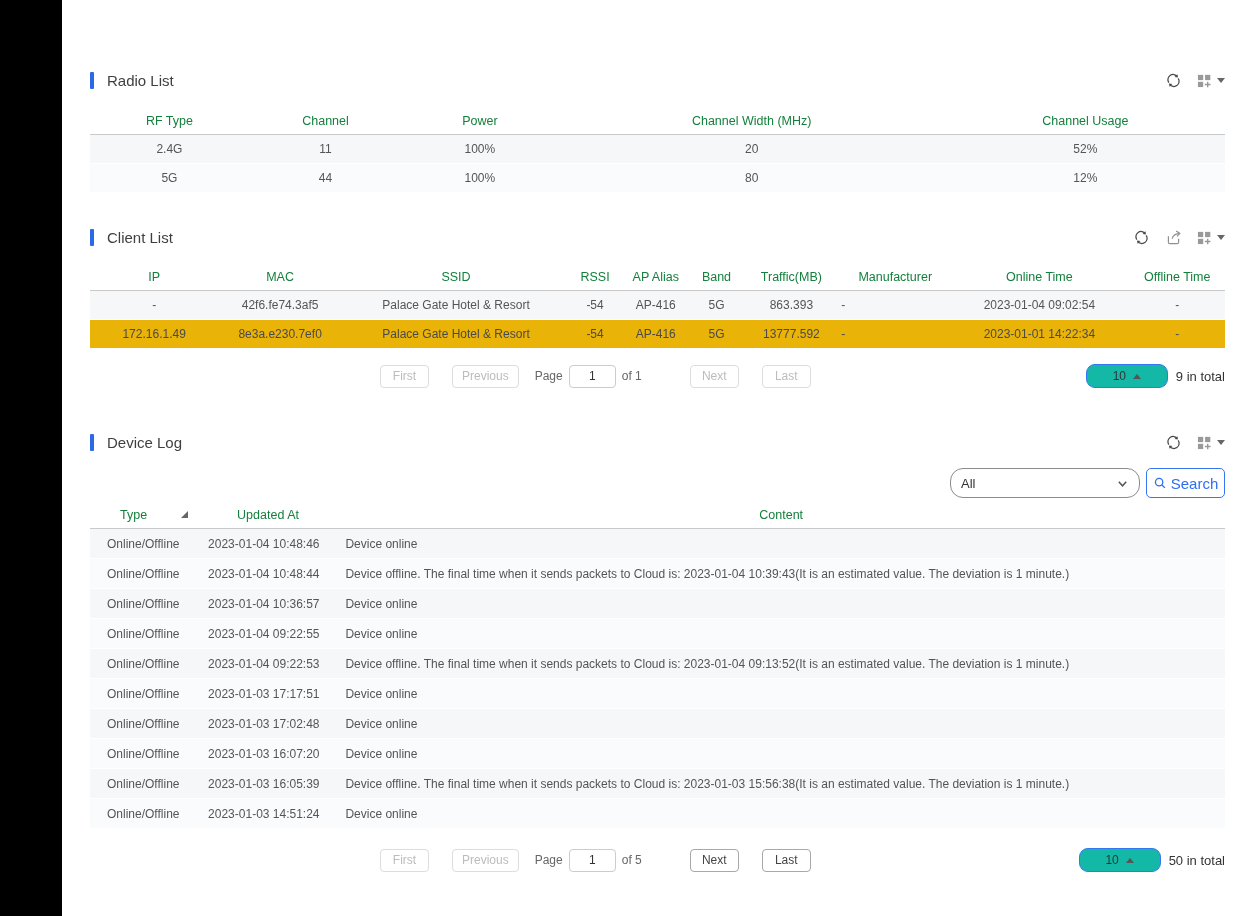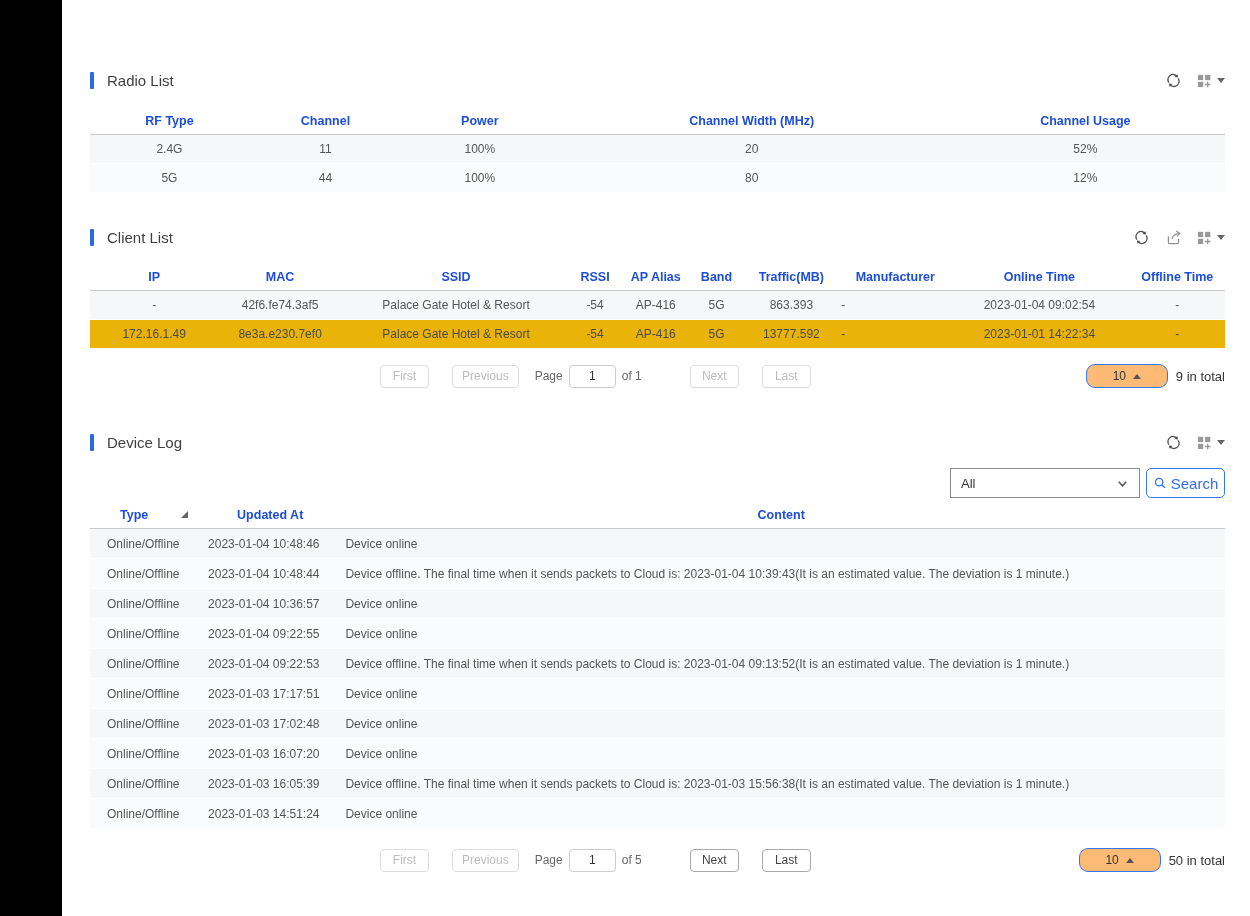--- a/index.html
+++ b/index.html
@@ -8,21 +8,21 @@
   .sidebar{position:absolute;left:0;top:0;width:62px;height:916px;background:#000}
   .content{position:absolute;left:62px;top:0;width:1188px;height:916px;padding:0 25px 0 28px}
 
   .sec-head{display:flex;align-items:center;height:20px}
   .accent{width:4px;height:17px;background:#2a6ae9;border-radius:1px;margin-right:13px}
   .sec-title{font-size:15px;color:#3f3f3f}
   .head-icons{margin-left:auto;display:flex;align-items:center;gap:15px}
   .icon-btn{display:flex;align-items:center;cursor:pointer}
   .caret-down{width:0;height:0;border-left:4.5px solid transparent;border-right:4.5px solid transparent;border-top:5px solid #666;margin-left:5px}
 
-  .thead{display:flex;align-items:center;height:28px;border-bottom:1px solid #c9c9c9;font-weight:700;font-size:12.5px;color:#1d4ed8}
+  .thead{display:flex;align-items:center;height:28px;border-bottom:1px solid #c9c9c9;font-weight:400;font-size:12.5px;color:#15803d}
   .trow{display:flex;align-items:center;height:29px;font-size:12px;color:#555;border-bottom:1px solid #fff}
   .trow.odd{background:#f6f7f8}
   .trow.even{background:#fafbfc}
   .trow.selected{background:#eab308;color:#4a4a4a}
   .cell{text-align:center;overflow:hidden;white-space:nowrap}
   .cell-left{text-align:left}
 
   
   .rc0{width:14%}.rc1{width:13.5%}.rc2{width:13.7%}.rc3{width:34.2%}.rc4{width:24.6%}
   
@@ -46,26 +46,26 @@
 
   .pagebar{display:flex;align-items:center;margin-top:14px;font-size:12px;color:#666;height:26px}
   .pg-group{display:flex;align-items:center;margin-left:290px}
   .pbtn{min-width:49px;height:23px;border:1px solid #ddd;border-radius:4px;background:#fff;color:#bcbcbc;font-size:12px;display:flex;align-items:center;justify-content:center;padding:0 9px;cursor:pointer}
   .pbtn.enabled{border-color:#a8a8a8;color:#444}
   .m-left23{margin-left:23px}
   .m-left36{margin-left:16px}
   .m-left48{margin-left:48px}
   .page-input{width:47px;height:23px;border:1px solid #ccc;border-radius:4px;text-align:center;font-size:12px;color:#333;margin:0 6px;outline:none;font-family:"Liberation Sans",sans-serif}
   .pg-right{margin-left:auto;display:flex;align-items:center;gap:8px}
-  .size-select{width:82px;height:24px;border:1px solid #3576f0;border-radius:9px;display:flex;align-items:center;justify-content:center;gap:7px;font-size:12px;color:#333;background:#fdba74;cursor:pointer}
+  .size-select{width:82px;height:24px;border:1px solid #3576f0;border-radius:9px;display:flex;align-items:center;justify-content:center;gap:7px;font-size:12px;color:#333;background:#14b8a6;cursor:pointer}
   .tri-up{width:0;height:0;border-left:4px solid transparent;border-right:4px solid transparent;border-bottom:5px solid #555}
   .total{font-size:13px;color:#333}
 
   .search-row{display:flex;justify-content:flex-end;align-items:center;gap:6px;margin-top:16px}
-  .all-select{width:190px;height:30px;border:1px solid #8c8c8c;border-radius:0;display:flex;align-items:center;justify-content:space-between;padding:0 10px;font-size:13px;color:#333;background:#fff;cursor:pointer}
+  .all-select{width:190px;height:30px;border:1px solid #8c8c8c;border-radius:13px;display:flex;align-items:center;justify-content:space-between;padding:0 10px;font-size:13px;color:#333;background:#fff;cursor:pointer}
   .search-btn{width:79px;height:30px;border:1px solid #3576f0;border-radius:5px;color:#2f6ef2;background:#fff;font-size:15px;display:flex;align-items:center;justify-content:center;gap:4px;cursor:pointer}
   .device-thead{margin-top:3px}
 </style>
 </head>
 <body>
 
 <div class="sidebar"></div>
 
 <div class="content">
 

